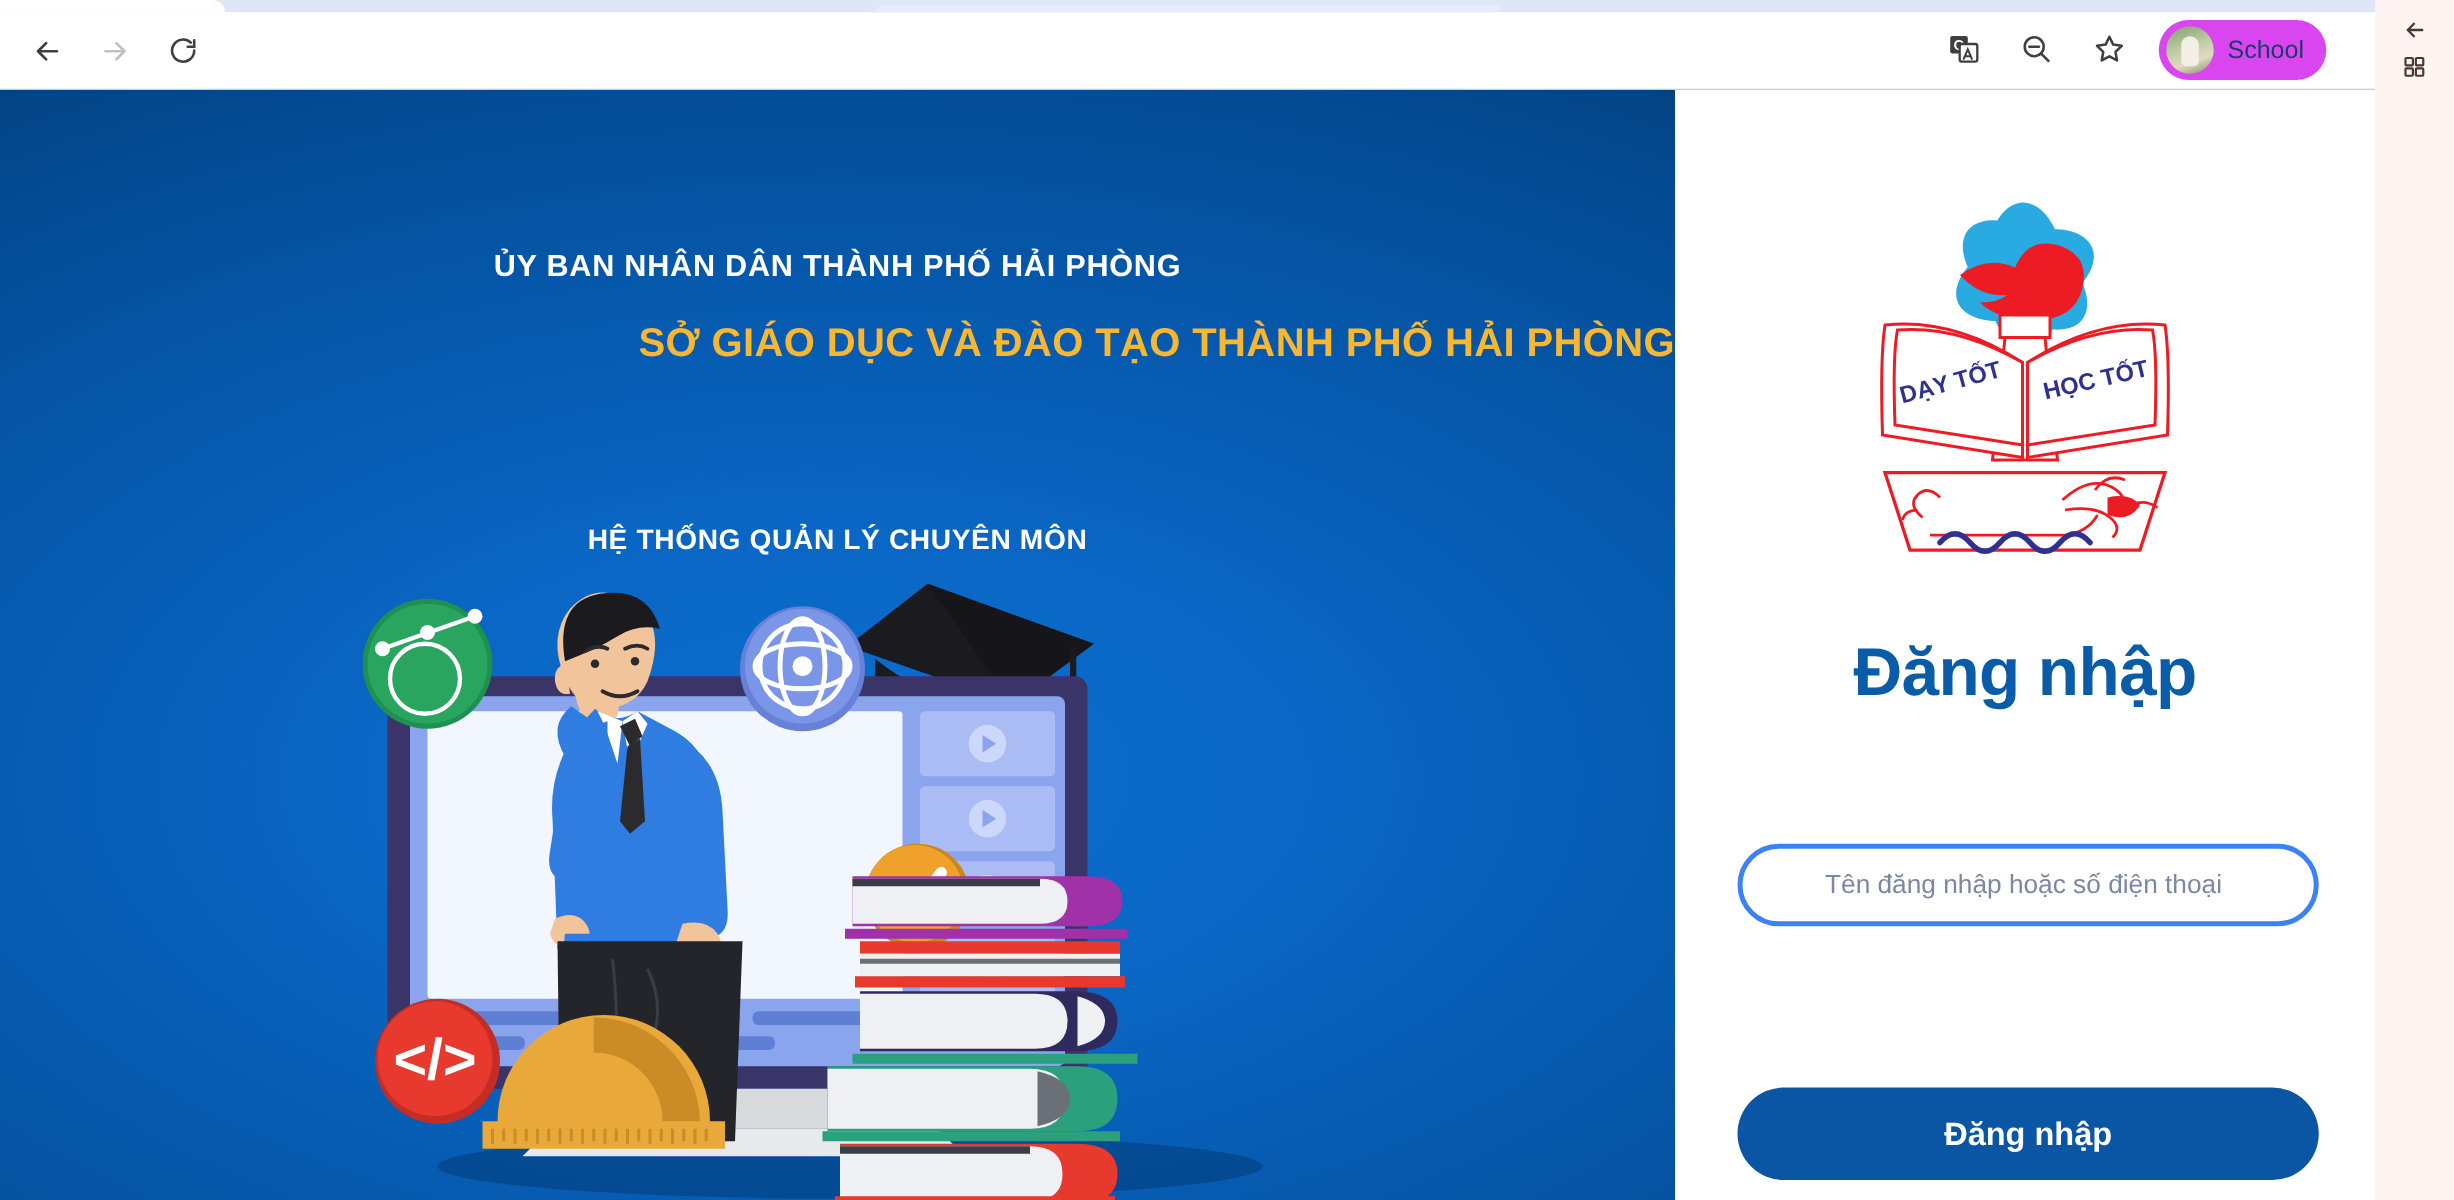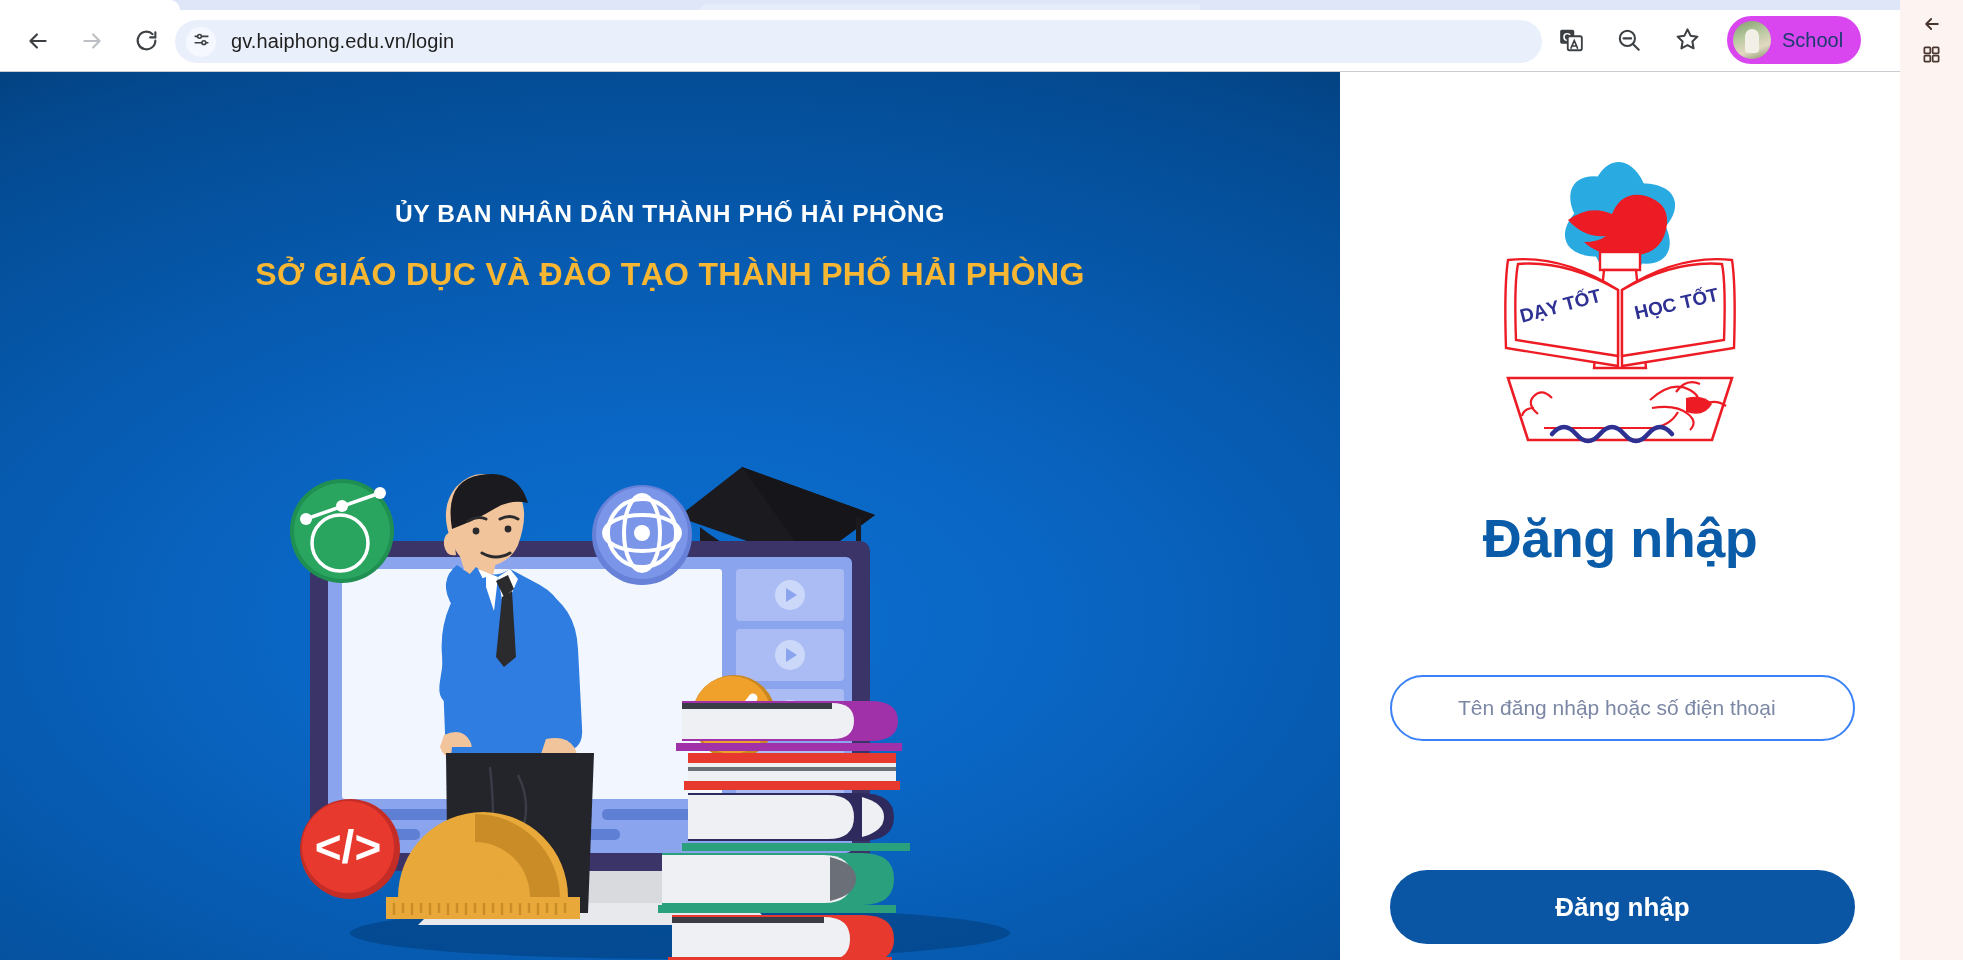--- a/index.html
+++ b/index.html
@@ -127,21 +127,21 @@
       radial-gradient(120% 95% at 50% 62%, #0b6fd0 0%, #0a66c4 24%, #0659ad 46%, #044b93 68%, #023b74 86%, #012f5e 100%);
     overflow: hidden;
   }
   #hero-line1 {
     position: absolute; left: 0; right: 0; top: 128px;
     text-align: center; color: #ffffff;
     font-size: 24.5px; font-weight: 700; letter-spacing: .6px;
   }
   #hero-line2 {
     position: absolute; left: 0; right: 0; top: 184px;
-    text-align: center; color: #f7b733;
+    text-align: right; color: #f7b733;
     font-size: 32px; font-weight: 700; letter-spacing: .3px;
   }
   #hero-line3 {
     position: absolute; left: 0; right: 0; top: 347px;
     text-align: center; color: #ffffff;
     font-size: 22.5px; font-weight: 600; letter-spacing: .5px;
   }
   #illustration {
     position: absolute; left: 290px; top: 385px; width: 780px; height: 510px;
   }
@@ -160,21 +160,21 @@
     text-align: center; color: #0a5ca8;
     font-size: 54px; font-weight: 700; letter-spacing: -.5px;
   }
   #login-sub {
     position: absolute; left: 0; right: 0; top: 520px;
     text-align: center; color: #f5a623;
     font-size: 19px; font-weight: 700;
   }
   .field {
     position: absolute; left: 50px; width: 465px; height: 66px;
-    border: 2px solid #3b82f6; border-radius: 33px;
+    border: 4px solid #3b82f6; border-radius: 33px;
     background: #ffffff; display: flex; align-items: center;
   }
   #field-user { top: 603px; }
   #field-pass { top: 698px; }
   .field input {
     flex: 1 1 auto; border: none; outline: none; background: transparent;
     font-family: "Liberation Sans", sans-serif;
     font-size: 21px; color: #2f3b52; padding: 0 30px 0 66px;
   }
   .field input::placeholder { color: #7b87a4; }
@@ -217,33 +217,20 @@
     <div class="nav-btn">
       <span>
         <svg width="25" height="25" viewBox="0 0 24 24" fill="none" stroke="#3c4043" stroke-width="2" stroke-linecap="round">
             <path d="M20.5 12a8.5 8.5 0 1 1-2.6-6.1"></path>
             <path d="M20.5 4v5h-5"></path>
           </svg>
       </span>
     </div>
   </div>
 
-  <div id="omnibox">
-    <div id="site-info">
-      <span>
-        <svg width="19" height="19" viewBox="0 0 24 24" fill="none" stroke="#3c4043" stroke-width="2" stroke-linecap="round">
-          <line x1="4" y1="8" x2="20" y2="8"></line>
-            <circle cx="9.5" cy="8" r="2.4" fill="#fff"></circle>
-          <line x1="4" y1="16" x2="20" y2="16"></line>
-            <circle cx="15" cy="16" r="2.4" fill="#fff"></circle>
-        </svg>
-      </span>
-    </div>
-    <div id="url-text">gv.haiphong.edu.vn/login</div>
-  </div>
 
   <div id="omni-actions">
     <div class="omni-icon">
       <span>
         <svg width="26" height="26" viewBox="0 0 24 24" fill="none">
           <rect x="2" y="2.5" width="13" height="13" rx="1.6" fill="#3c4043"></rect>
           <text x="8.5" y="12.6" font-size="10.5" font-family="Liberation Sans, sans-serif" font-weight="700" fill="#fff" text-anchor="middle">G</text>
           <rect x="9" y="8.5" width="13" height="13" rx="1.6" fill="#fff" stroke="#3c4043" stroke-width="1.7"></rect>
           <path d="M12 19.5l3-7 3 7M13.1 17.5h3.9" stroke="#3c4043" stroke-width="1.5" stroke-linecap="round" fill="none"></path>
         </svg>
@@ -280,20 +267,21 @@
           <circle cx="12" cy="19" r="2"></circle>
       </svg>
     </span>
   </div>
 
   <div id="viewport">
 
     <div id="hero">
       <div id="hero-line1">ỦY BAN NHÂN DÂN THÀNH PHỐ HẢI PHÒNG</div>
       <div id="hero-line2">SỞ GIÁO DỤC VÀ ĐÀO TẠO THÀNH PHỐ HẢI PHÒNG</div>
+      <div id="hero-line3">HỆ THỐNG QUẢN LÝ CHUYÊN MÔN</div>
 
       <svg id="illustration" viewBox="0 0 780 510">
         <ellipse cx="390" cy="476" rx="330" ry="26" fill="#023d79" opacity=".55"></ellipse>
 
         <g>
           <path d="M452 10 L585 58 L520 106 L388 60 Z" fill="#1b1b1f"></path>
           <path d="M452 10 L585 58 L520 106 Z" fill="#16161a"></path>
           <path d="M410 70 Q470 118 525 98 L525 150 Q470 168 410 122 Z" fill="#1b1b1f"></path>
           <rect x="566" y="60" width="5" height="62" fill="#1b1b1f"></rect>
         </g>

